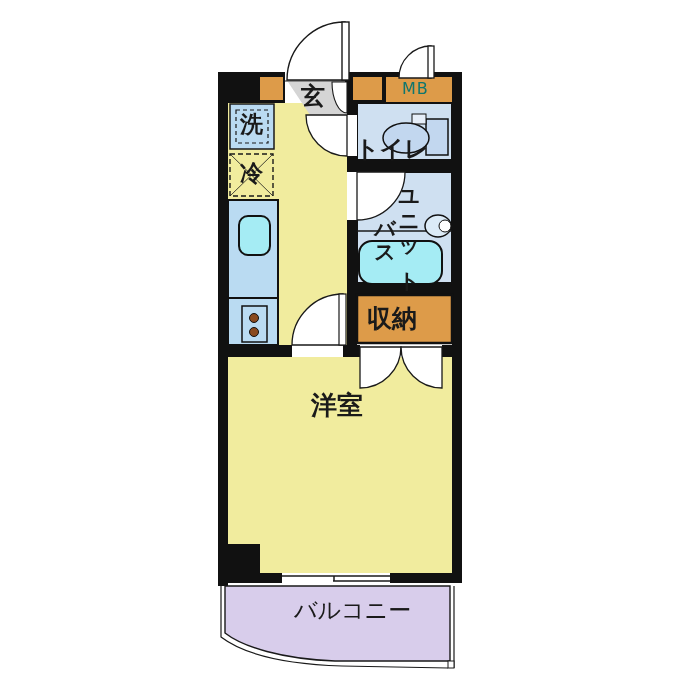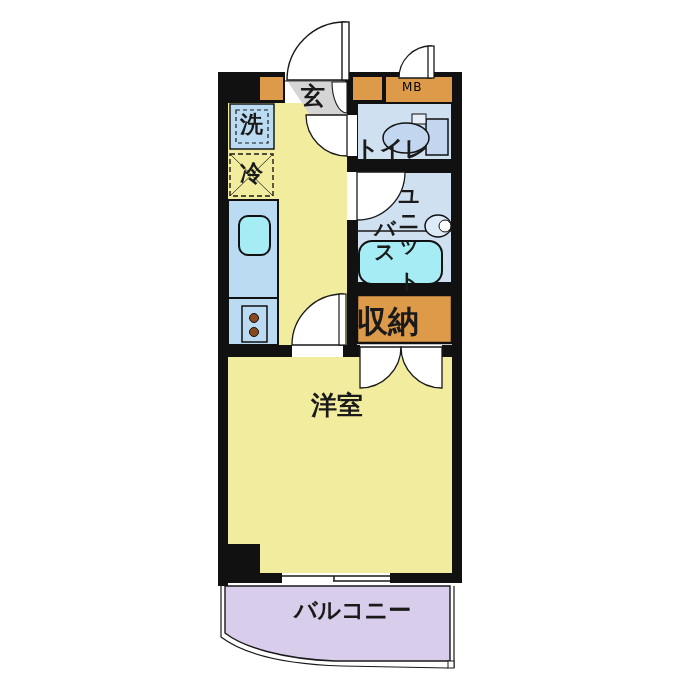--- a/index.html
+++ b/index.html
@@ -6,32 +6,32 @@
   #canvas{
     position:relative;width:700px;height:700px;background:#ffffff;overflow:hidden;
     font-family:"DejaVu Sans",sans-serif;
   }
   #plan-svg{position:absolute;left:0;top:0;}
   .lbl{
     position:absolute;color:#1a1a1a;white-space:nowrap;line-height:1;
     font-family:"DejaVu Sans",sans-serif;
   }
   .lbl-genkan{left:301px;top:84px;font-size:24px;font-weight:600;}
-  .lbl-mb{left:402px;top:81px;font-size:12px;color:#000000;letter-spacing:1px;}
+  .lbl-mb{left:402px;top:81px;font-size:16px;color:#0f766e;letter-spacing:1px;}
   .lbl-toilet{left:355px;top:137px;font-size:24px;font-weight:600;}
   .lbl-washer{left:240px;top:113px;font-size:23px;font-weight:600;}
   .lbl-fridge{left:240px;top:162px;font-size:23px;font-weight:600;}
   .lbl-vert{writing-mode:vertical-rl;text-orientation:upright;letter-spacing:3px;
     font-size:21px;font-weight:600;}
   .lbl-ub-right{left:398px;top:176px;}
   .lbl-ub-left{left:374px;top:205px;}
-  .lbl-storage{left:357px;top:306px;font-size:31px;font-weight:600;}
+  .lbl-storage{left:367px;top:306px;font-size:25px;font-weight:600;}
   .lbl-room{left:311px;top:392px;font-size:26px;font-weight:600;}
   .lbl-room-size{left:302px;top:447px;font-size:24px;font-weight:600;}
-  .lbl-balcony{left:294px;top:599px;font-size:23px;font-weight:700;}
+  .lbl-balcony{left:294px;top:599px;font-size:23px;font-weight:400;}
 </style>
 </head>
 <body>
 
 <div id="canvas">
 
   <svg id="plan-svg" width="700" height="700" viewBox="0 0 700 700">
 
     <g>
       <rect x="228" y="103" width="119" height="242" fill="#f1ec9e"></rect>

